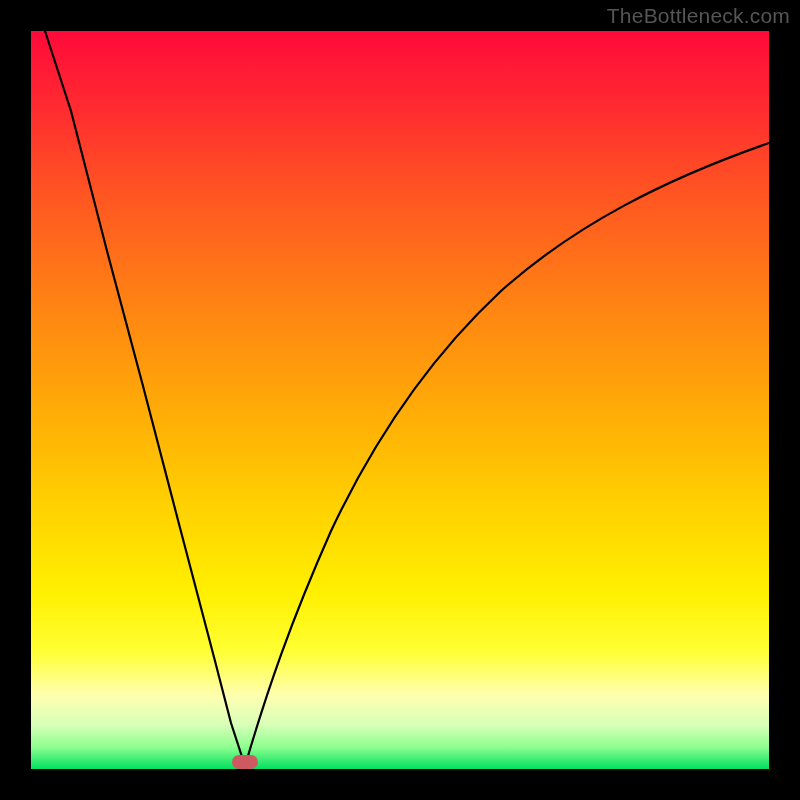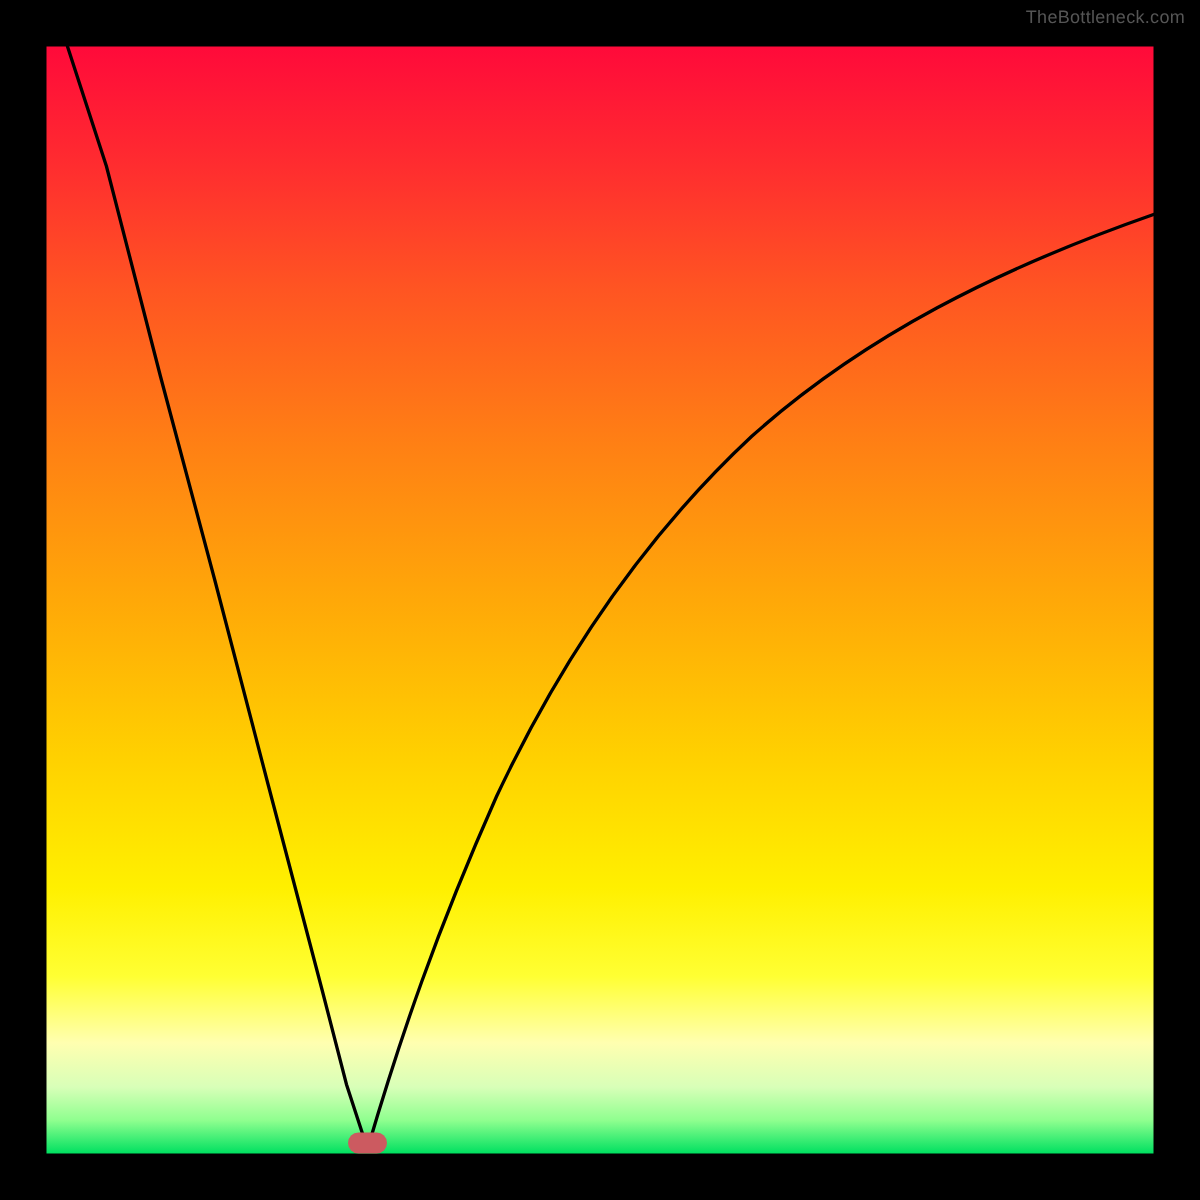--- a/index.html
+++ b/index.html
@@ -36,21 +36,21 @@
       #d8ffb8 94%,
       #8fff8f 97%,
       #00e060 100%
     );
   }
   .attribution {
     position: absolute;
     top: 4px;
     right: 10px;
     color: #555;
-    font-size: 12px;
+    font-size: 21px;
     letter-spacing: 0.2px;
     font-weight: 500;
   }
   .marker {
     position: absolute;
     width: 26px;
     height: 14px;
     background: #cc5a60;
     border-radius: 7px;
   }

